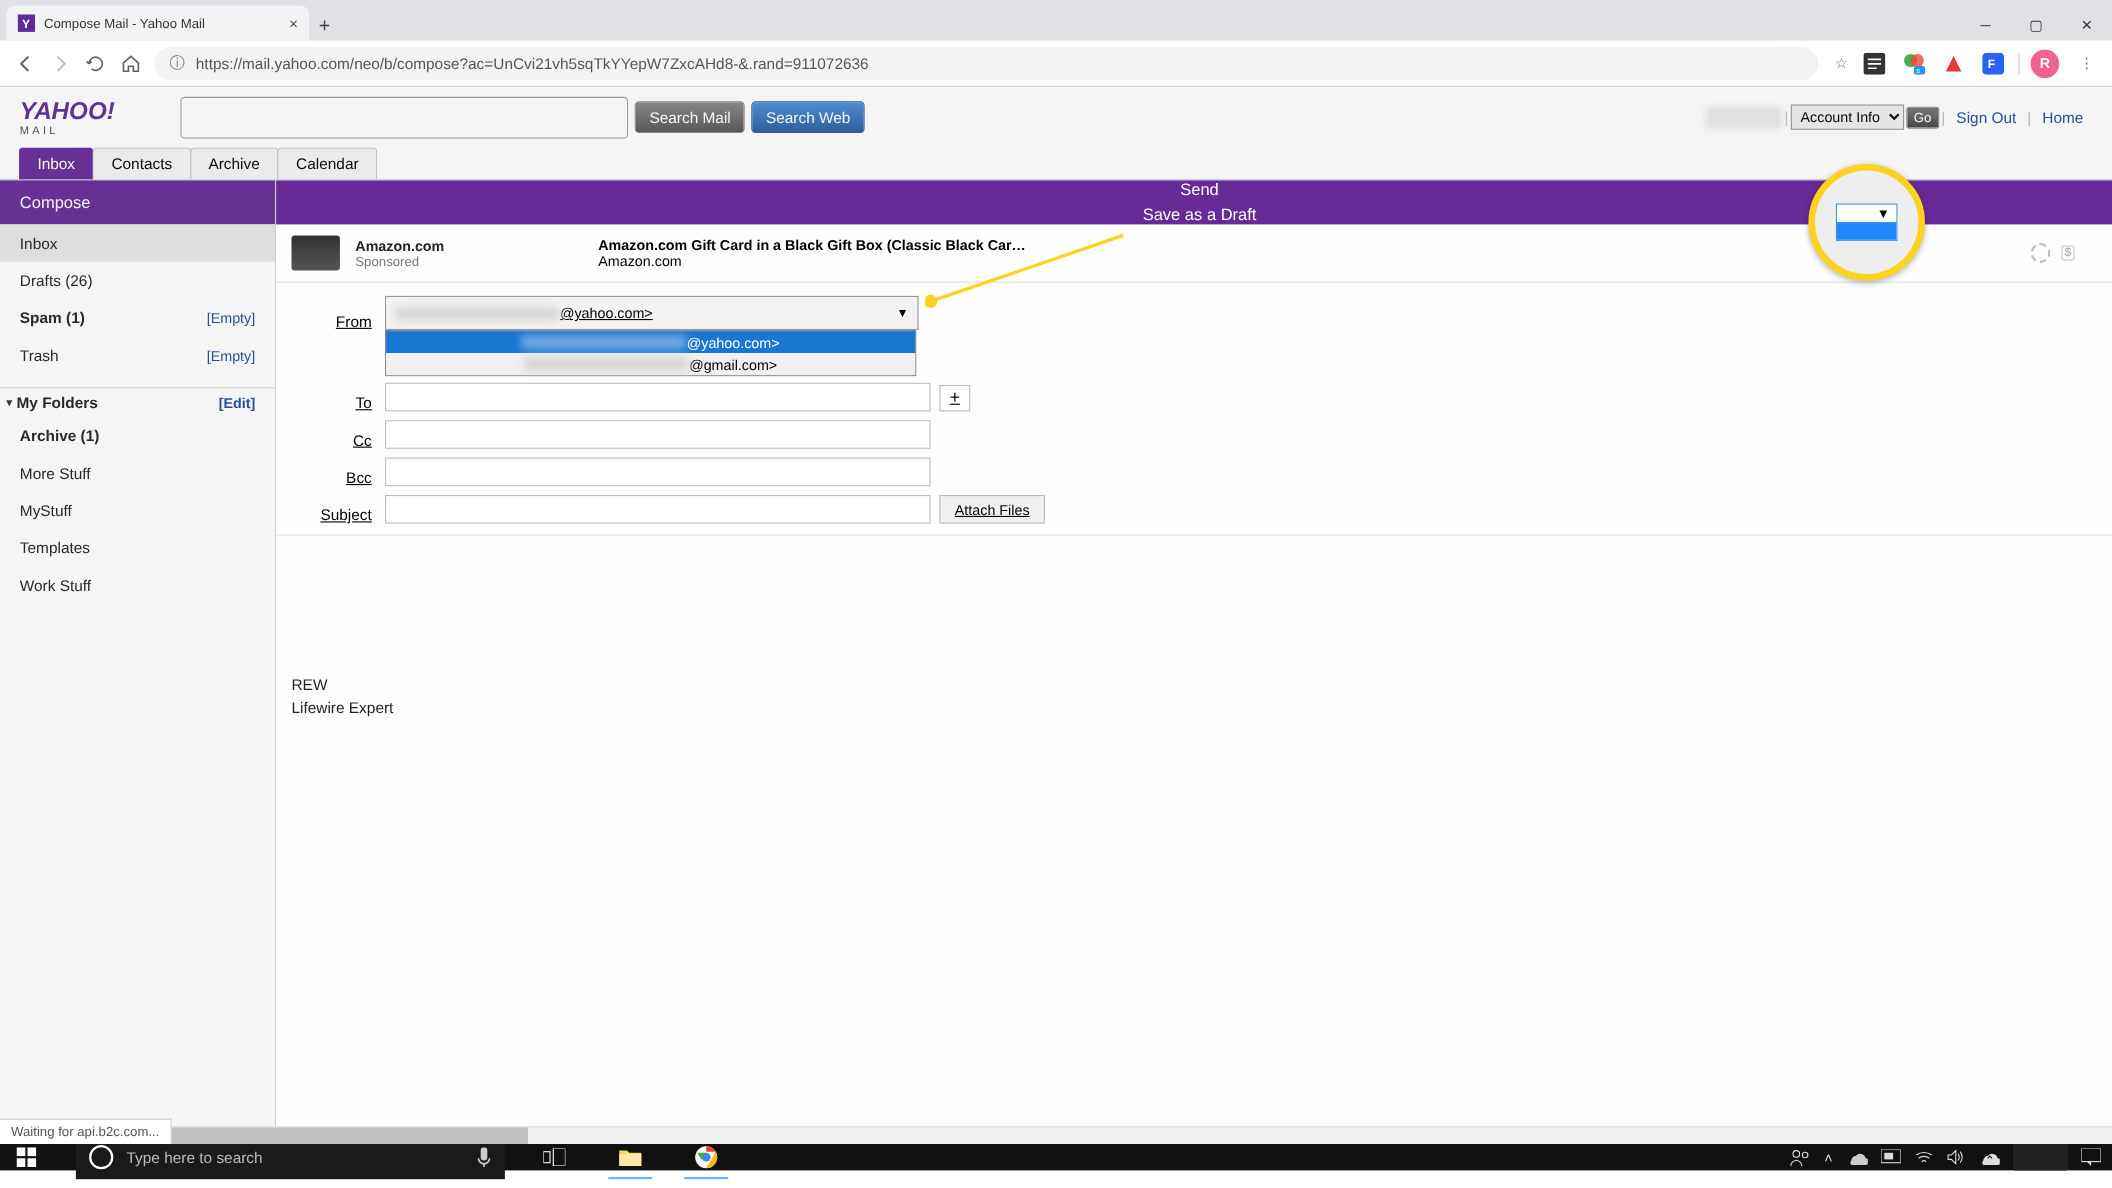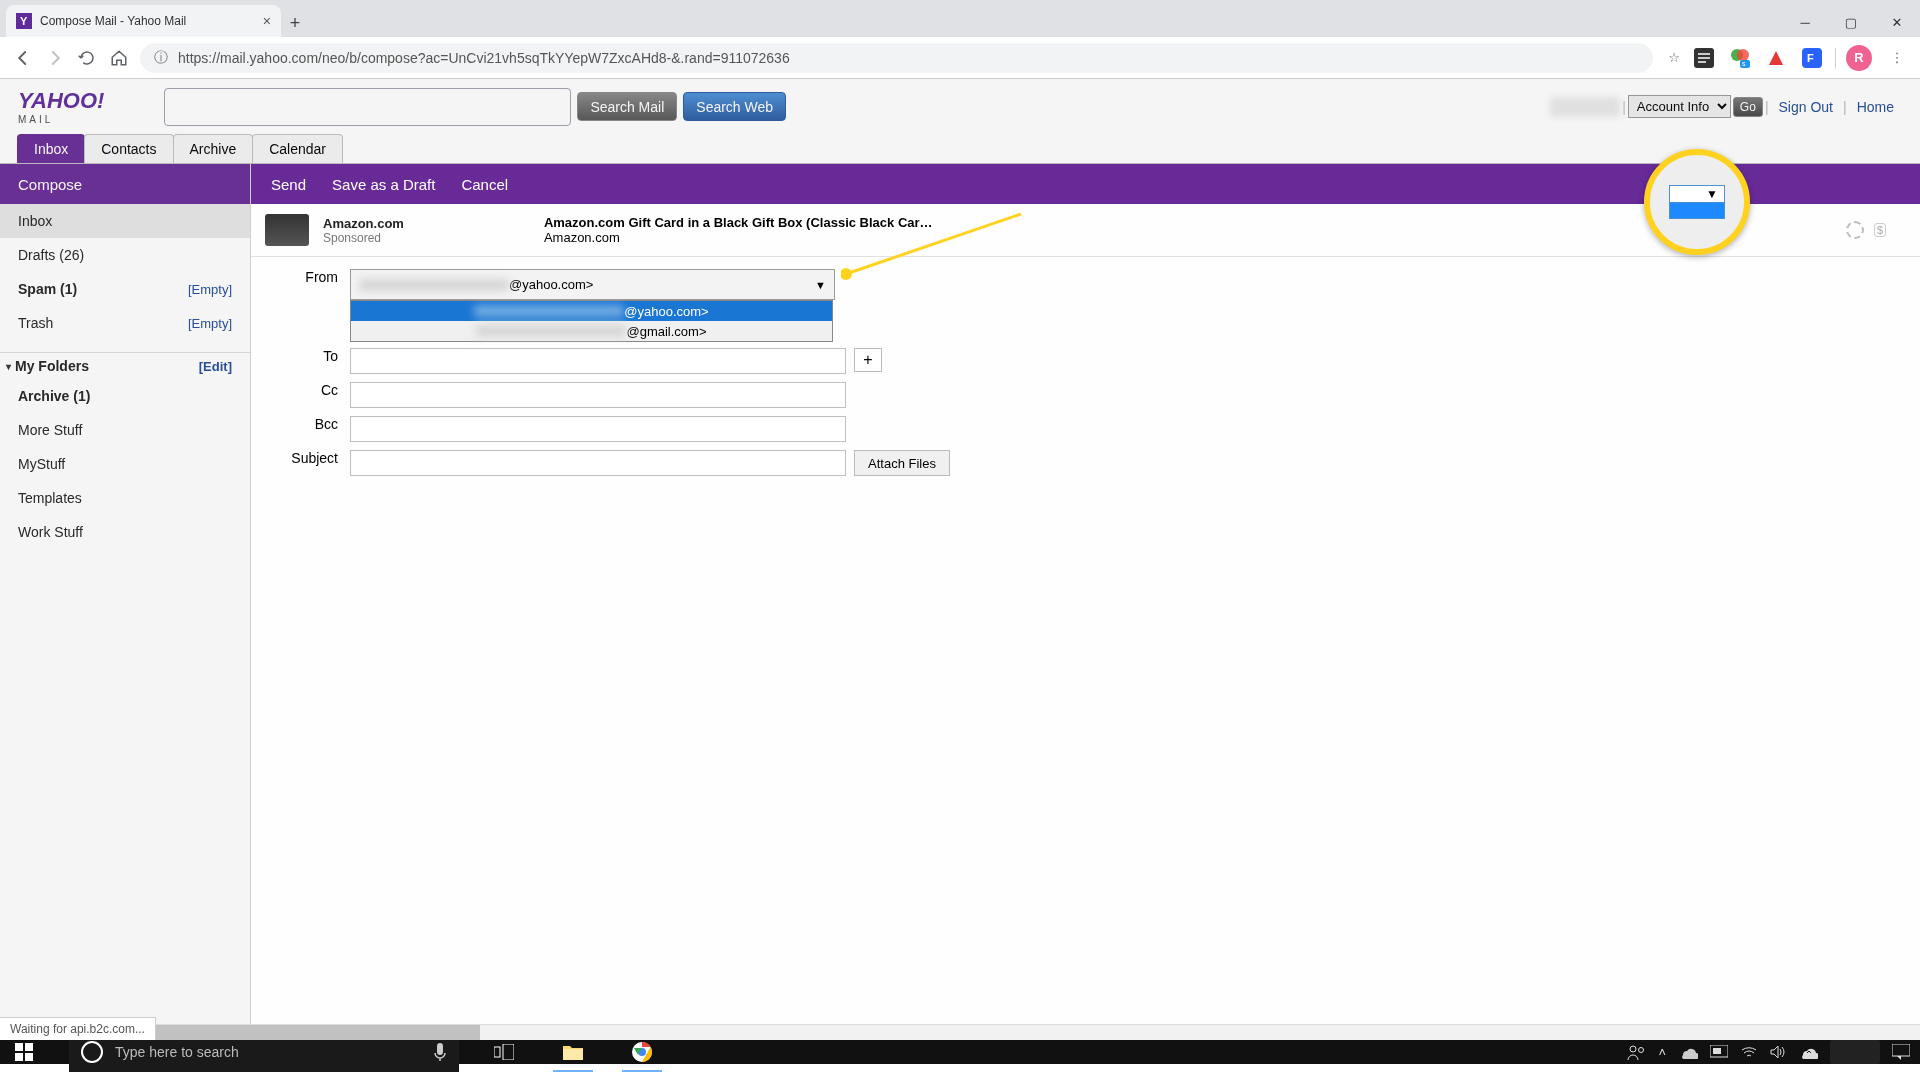--- a/index.html
+++ b/index.html
@@ -46,21 +46,21 @@
   
   .ym-tabs { display:flex; padding-left:17px; border-bottom:1px solid #bfbfbf; gap:0; }
   .ym-tab { padding:6px 16px; border:1px solid #c0c0c0; border-bottom:none; font-size:14px; background:#f5f5f5; border-radius:4px 4px 0 0; margin-right:-1px; }
   .ym-tab.active { background:#672a97; color:#fff; border-color:#672a97; }
 
   
   .ym-main { display:flex; height:calc(100% - 86px); }
   .sidebar { width:251px; border-right:1px solid #d6d6d6; display:flex; flex-direction:column; }
   .compose-bar { background:#672a97; color:#fff; display:flex; height:40px; align-items:center; }
   .compose-btn { padding:0 18px; font-size:15px; }
-  .action-bar { background:#672a97; color:#fff; display:flex; height:40px; align-items:center; padding-left:10px; gap:6px; }
+  .action-bar { background:#672a97; color:#fff; display:flex; height:40px; align-items:center; padding-left:10px; gap:6px;flex-direction:column; }
   .action-link { color:#fff; padding:0 10px; font-size:15px; }
 
   .side-item { padding:9px 18px; font-size:14px; display:flex; justify-content:space-between; align-items:center; color:#222; }
   .side-item.sel { background:#e6e6e6; }
   .side-link { color:#214b9c; font-size:13px; }
   .side-sep { height:12px; }
   .folders-hd { display:flex; padding:5px 18px 5px 6px; font-weight:bold; }
   .tri { margin-right:4px; font-size:10px; color:#333; align-self:center;}
   .nested { padding-left:36px; display:flex; align-items:center;}
   .folder-ic { width:18px; height:14px; background:#d5d5d5; border:1px solid #bbb; margin-right:6px; filter:blur(2px);}
@@ -69,21 +69,21 @@
 
   .sponsored-row { display:flex; align-items:center; padding:10px 14px; border-bottom:1px solid #e0e0e0; }
   .ad-img { width:44px; height:32px; background:linear-gradient(#333,#555); border-radius:3px; margin-right:14px; }
   .ad-title { font-weight:bold; color:#222; }
   .ad-sub { color:#777; font-size:12px; }
   .ad-headline { font-weight:bold; }
   .ad-right { margin-left:auto; display:flex; align-items:center; gap:10px; padding-right:20px;}
   .spinner { width:18px; height:18px; border:2px dashed #bbb; border-radius:50%; }
   .dollar { font-size:11px; color:#aaa; border:1px solid #ccc; border-radius:3px; padding:0 2px;}
 
-  .form-row { display:flex; align-items:flex-start; padding:4px 14px; }
+  .form-row { display:flex; align-items:flex-end; padding:4px 14px;text-decoration:underline; }
   .form-label { width:85px; text-align:right; padding-right:12px; font-size:14px; }
   .form-input { width:496px; height:26px; border:1px solid #bfbfbf; background:#fff; padding:0 6px; }
   .dd-wrapper { position:relative; }
   .from-select { width:485px; height:31px; border:1px solid #9a9a9a; background:#f3f3f3; display:flex; align-items:center; justify-content:flex-start; padding-left:8px; position:relative;}
   .from-arrow { position:absolute; right:8px; font-size:11px; }
   .dd-list { position:absolute; top:31px; left:0; width:483px; border:1px solid #888; z-index:5; }
   .dd-opt { height:20px; display:flex; align-items:center; justify-content:center; font-size:13px; }
   .dd-opt.sel { background:#1976d2; color:#fff; }
   .dd-opt.uns { background:#f0f0f0; }
   .blur-name { display:inline-block; width:150px; height:12px; background:#d5d5d5; filter:blur(4px); vertical-align:middle; border-radius:2px;}
@@ -333,20 +333,25 @@
       <div class="form-row">
         <div class="form-label">Bcc</div>
         <input class="form-input" style="">
       </div>
       <div class="form-row">
         <div class="form-label">Subject</div>
         <input class="form-input" style="">
         <button class="attach-btn">Attach Files</button>
       </div>
 
+      <div class="body-area">
+        <br><br><br><br><br>
+        <div>REW</div>
+        <div>Lifewire Expert</div>
+      </div>
 
       <div class="spotlight" style="top:-15px; right:170px;">
         <div class="spot-inner">
           <div class="spot-sel">▼</div>
           <div class="spot-dd"></div>
         </div>
       </div>
       <svg class="anno-line" style="top:40px; left:590px;" width="220" height="80">
         <line x1="5" y1="70" x2="180" y2="10" stroke="#ffd21f" stroke-width="3"></line>
         <circle cx="5" cy="70" r="6" fill="#ffd21f"></circle>

